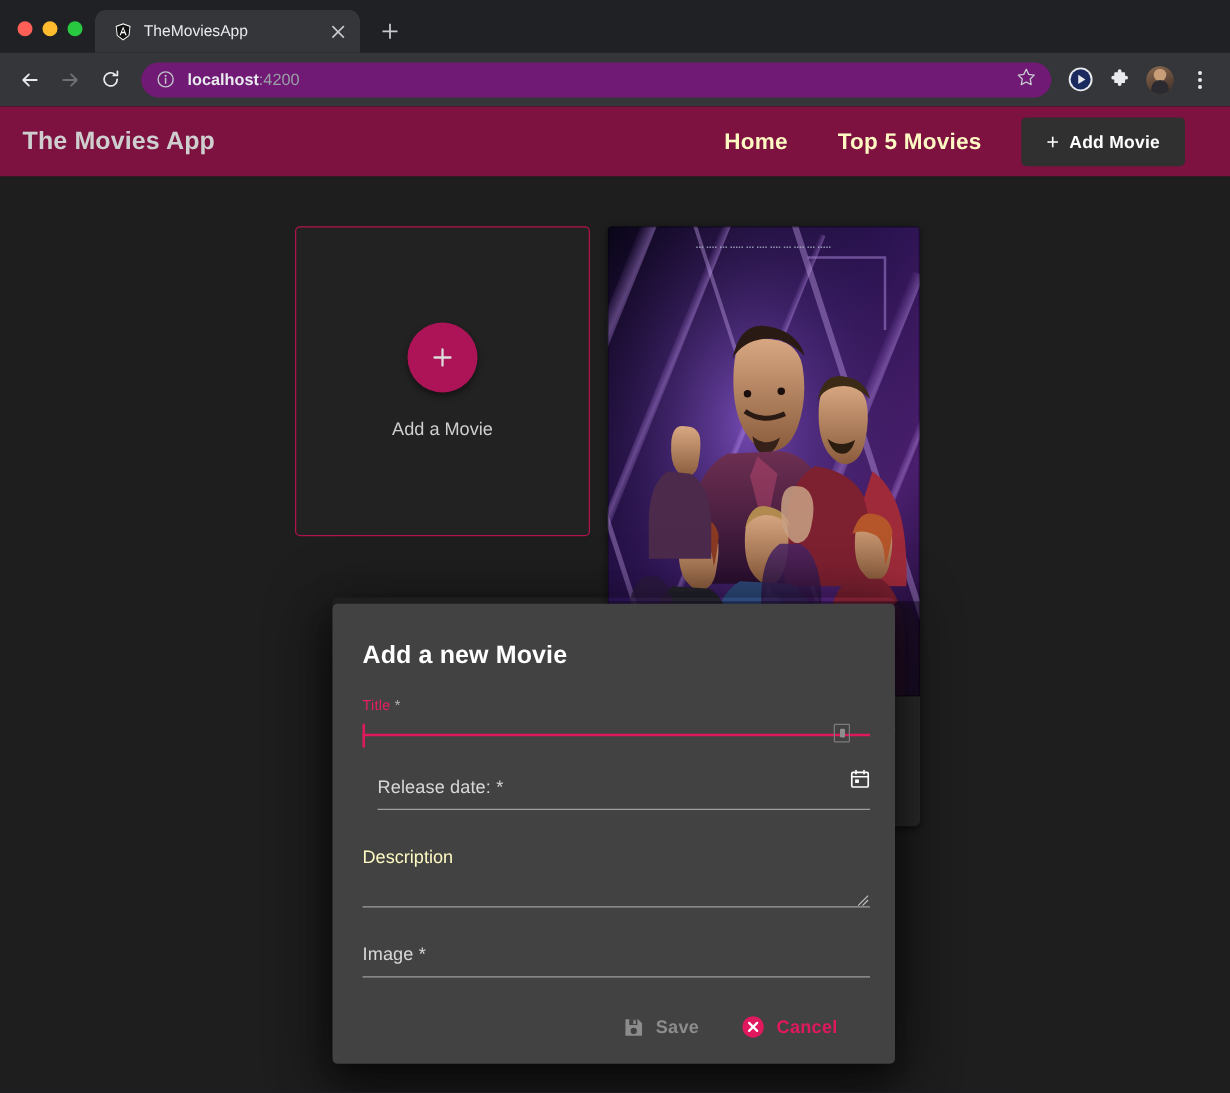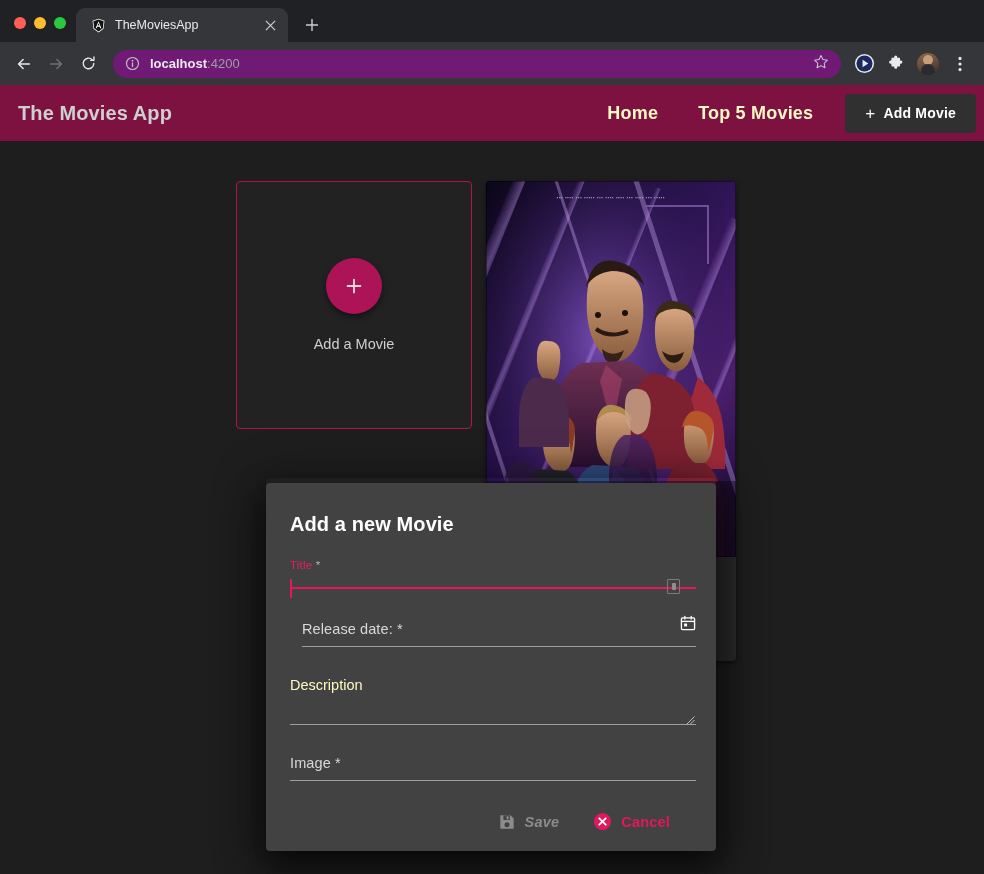--- a/index.html
+++ b/index.html
@@ -89,21 +89,21 @@
 
   
   .viewport {
     position: absolute; left: 0; top: 85px;
     width: 984px; height: 789px;
     background: #1e1e1e; overflow: hidden;
   }
 
   .appbar {
     height: 56px; background: #7d1140;
-    display: flex; align-items: center; padding: 0 8px 0 18px;
+    display: flex; align-items: center; padding: 0 36px 0 18px;
     position: relative; z-index: 2;
   }
   .appbar-title {
     color: #cfcfcf; font-size: 20px; font-weight: 700; letter-spacing: .1px;
   }
   .appbar-nav { margin-left: auto; display: flex; align-items: center; gap: 8px; }
   .nav-link {
     color: #fef9c3; font-size: 18px; font-weight: 700;
     padding: 10px 16px; border-radius: 4px; letter-spacing: .2px;
   }
@@ -211,21 +211,21 @@
 
   .dialog-actions {
     position: absolute; left: 0; right: 0; bottom: 20px;
     display: flex; align-items: center; justify-content: flex-end;
     gap: 34px; padding-right: 46px;
   }
   .act {
     display: flex; align-items: center; gap: 9px;
     font-size: 14.5px; font-weight: 700; letter-spacing: .2px;
   }
-  .act.save { color: #8c8c8c; font-style: italic; }
+  .act.save { color: #8c8c8c; }
   .act.cancel { color: #e0185e; }
   .floppy { width: 18px; height: 18px; }
   .xcircle { width: 19px; height: 19px; }
 </style>
 </head>
 <body>
 
 <div class="browser">
 
   <div class="tabstrip">

